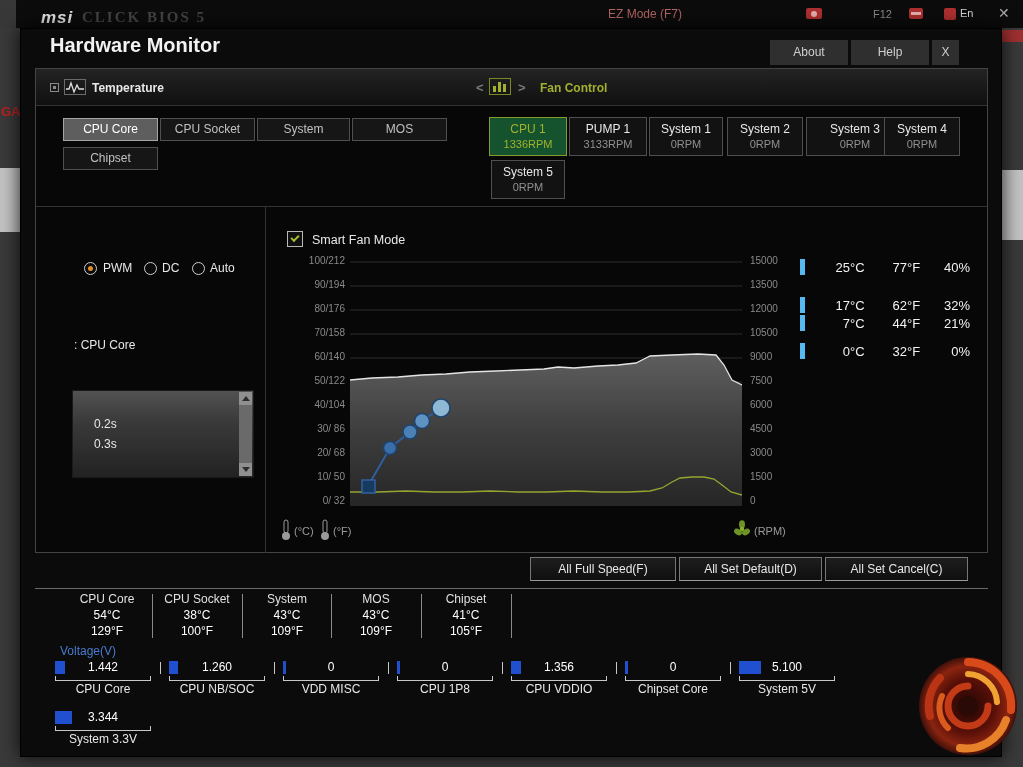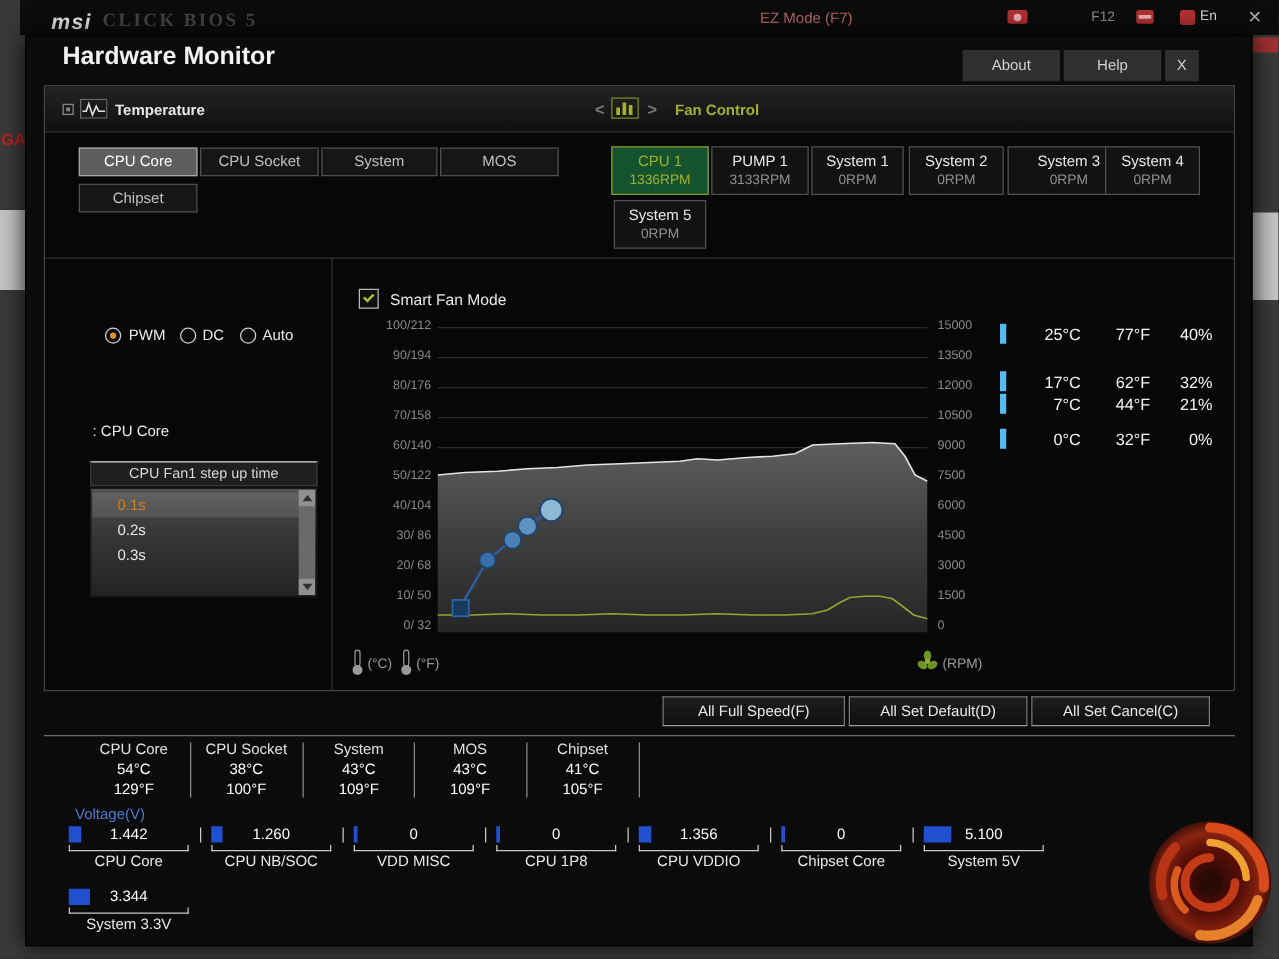--- a/index.html
+++ b/index.html
@@ -207,23 +207,21 @@
 
   <div class="abs radio sel" style="left:84px;top:262px;"></div>
   <div class="abs radio-label" style="left:103px;top:261px;">PWM</div>
   <div class="abs radio" style="left:144px;top:262px;"></div>
   <div class="abs radio-label" style="left:162px;top:261px;">DC</div>
   <div class="abs radio" style="left:192px;top:262px;"></div>
   <div class="abs radio-label" style="left:210px;top:261px;">Auto</div>
 
   <div class="abs src-value" style="left:74px;top:338px;">: CPU Core</div>
 
-  <div class="abs hdrbox" style="left:72px;top:369px;">CPU Fan1 step up time</div>
   <div class="abs" id="listbox">
-    <div class="list-item sel" style="top:3px;">0.1s</div>
     <div class="list-item" style="top:23px;">0.2s</div>
     <div class="list-item" style="top:43px;">0.3s</div>
     <div id="scrollbar">
       <div class="sb-btn sb-up" style="top:0;"></div>
       <div class="sb-btn sb-down" style="bottom:0;"></div>
     </div>
   </div>
 
   <div class="abs checkbox">
       <div class="mark"></div>

